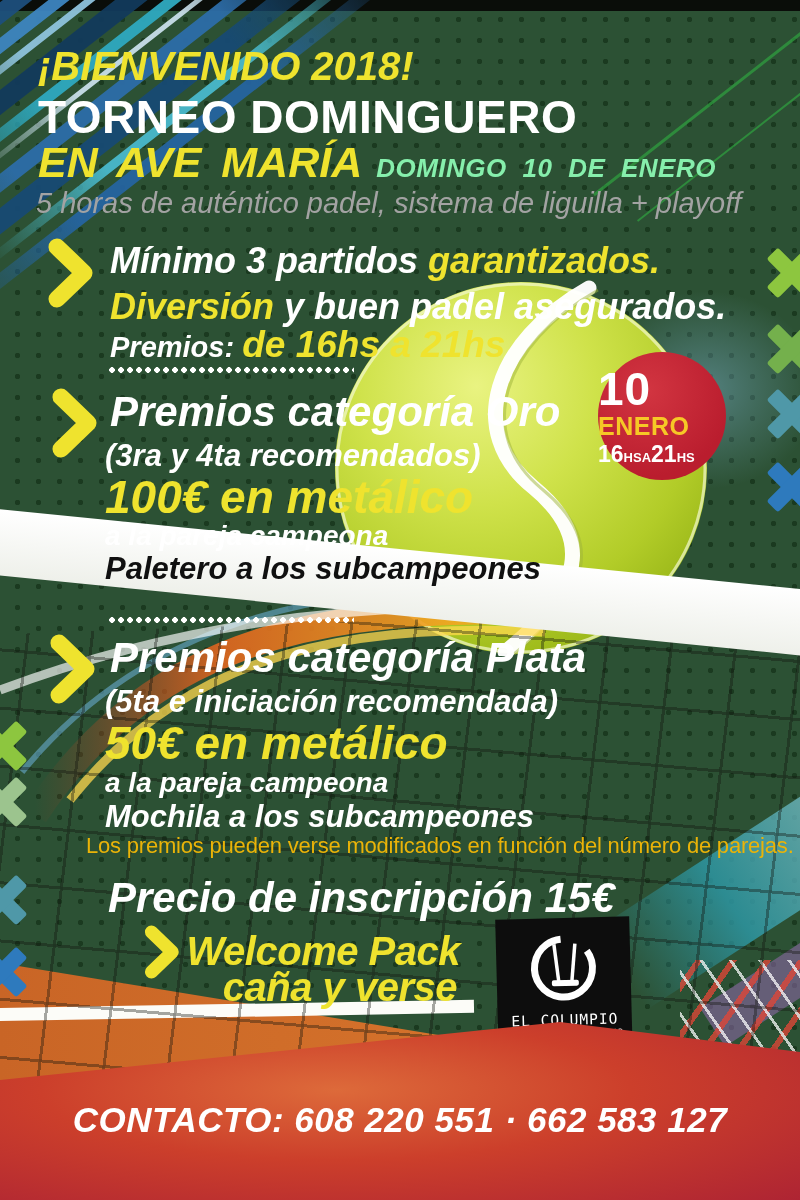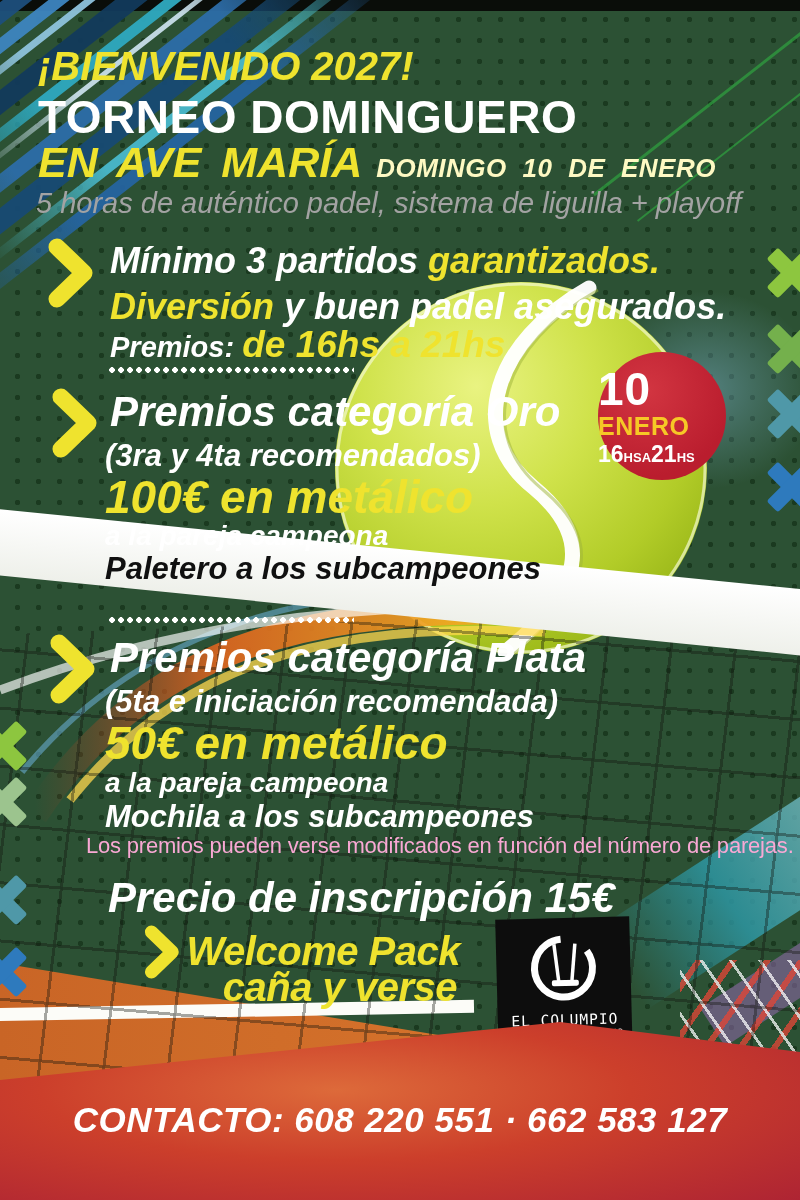--- a/index.html
+++ b/index.html
@@ -54,21 +54,21 @@
 
   
   .t{position:absolute;white-space:nowrap;z-index:11;}
   .it{font-style:italic;font-weight:700;}
   .yellow{color:#efe32e;}
   .white{color:#ffffff;}
   .welcome-line{font-size:40px;line-height:1;letter-spacing:-.5px;}
   .bienvenido{left:38px;top:44px;font-size:40px;letter-spacing:0;}
   .torneo{left:38px;top:90px;font-size:46px;font-weight:700;color:#fff;letter-spacing:.5px;}
   .avemaria{left:38px;top:138px;font-size:43px;word-spacing:8px;}
-  .domingo{font-size:26px;color:#fef9c3;margin-left:14px;letter-spacing:.5px;}
+  .domingo{font-size:26px;color:#86efac;margin-left:14px;letter-spacing:.5px;}
   .subtitle{left:36px;top:187px;font-size:29px;color:#a3a3a3;font-style:italic;font-weight:400;}
 
   .sec1-l1{left:110px;top:240px;font-size:36px;}
   .sec1-l2{left:110px;top:286px;font-size:36px;}
   .horario{left:110px;top:324px;font-size:29px;}
   .horario .big{font-size:37px;}
 
   .dots{position:absolute;height:8px;width:246px;z-index:11;
     background-image:radial-gradient(circle 3px at 4px 4px,#fff 2.6px,transparent 3px);
     background-size:9px 8px;background-repeat:repeat-x;}
@@ -78,21 +78,21 @@
   .oro-prize{left:105px;top:470px;font-size:46px;}
   .oro-pareja{left:105px;top:520px;font-size:28px;}
   .oro-sub2{left:105px;top:551px;font-size:31px;color:#101010;}
 
   .plata-title{left:110px;top:634px;font-size:42px;}
   .plata-sub{left:105px;top:684px;font-size:31px;}
   .plata-prize{left:105px;top:716px;font-size:46px;}
   .plata-pareja{left:105px;top:767px;font-size:28px;}
   .plata-sub2{left:105px;top:799px;font-size:31px;}
 
-  .note{left:86px;top:833px;font-size:22px;color:#f9a8d4;font-weight:400;letter-spacing:-.2px;}
+  .note{left:86px;top:833px;font-size:22px;color:#eab308;font-weight:400;letter-spacing:-.2px;}
   .precio{left:108px;top:874px;font-size:42px;}
   .wpack{right:340px;top:931px;text-align:right;}
   .wpack2{right:343px;top:967px;text-align:right;}
 
   .contact{left:0;top:1100px;width:800px;text-align:center;font-size:35px;z-index:31;letter-spacing:.5px;}
 
   
   .chev{position:absolute;z-index:11;}
 
   
@@ -212,21 +212,21 @@
     <div class="month">ENERO</div>
     <div class="hours">
         <span class="b">16</span>
         <span class="s">HS</span>
         <span class="s"> A </span>
         <span class="b">21</span>
         <span class="s">HS</span>
       </div>
   </div>
 
-  <div class="t it yellow bienvenido">¡BIENVENIDO 2027!</div>
+  <div class="t it yellow bienvenido">¡BIENVENIDO 2018!</div>
   <div class="t torneo">TORNEO DOMINGUERO</div>
   <div class="t it avemaria"><span class="yellow">EN AVE MARÍA</span><span class="domingo">DOMINGO 10 DE ENERO</span></div>
   <div class="t subtitle">5 horas de auténtico padel, sistema de liguilla + playoff</div>
 
   <svg class="chev" style="left:46px;top:238px;" width="52" height="70" viewBox="0 0 52 70">
       <polyline points="11,9 38,35 11,61" fill="none" stroke="#efe32e" stroke-width="17" stroke-linecap="round" stroke-linejoin="round"></polyline>
     </svg>
   <svg class="chev" style="left:50px;top:388px;" width="52" height="70" viewBox="0 0 52 70">
       <polyline points="11,9 38,35 11,61" fill="none" stroke="#efe32e" stroke-width="17" stroke-linecap="round" stroke-linejoin="round"></polyline>
     </svg>

